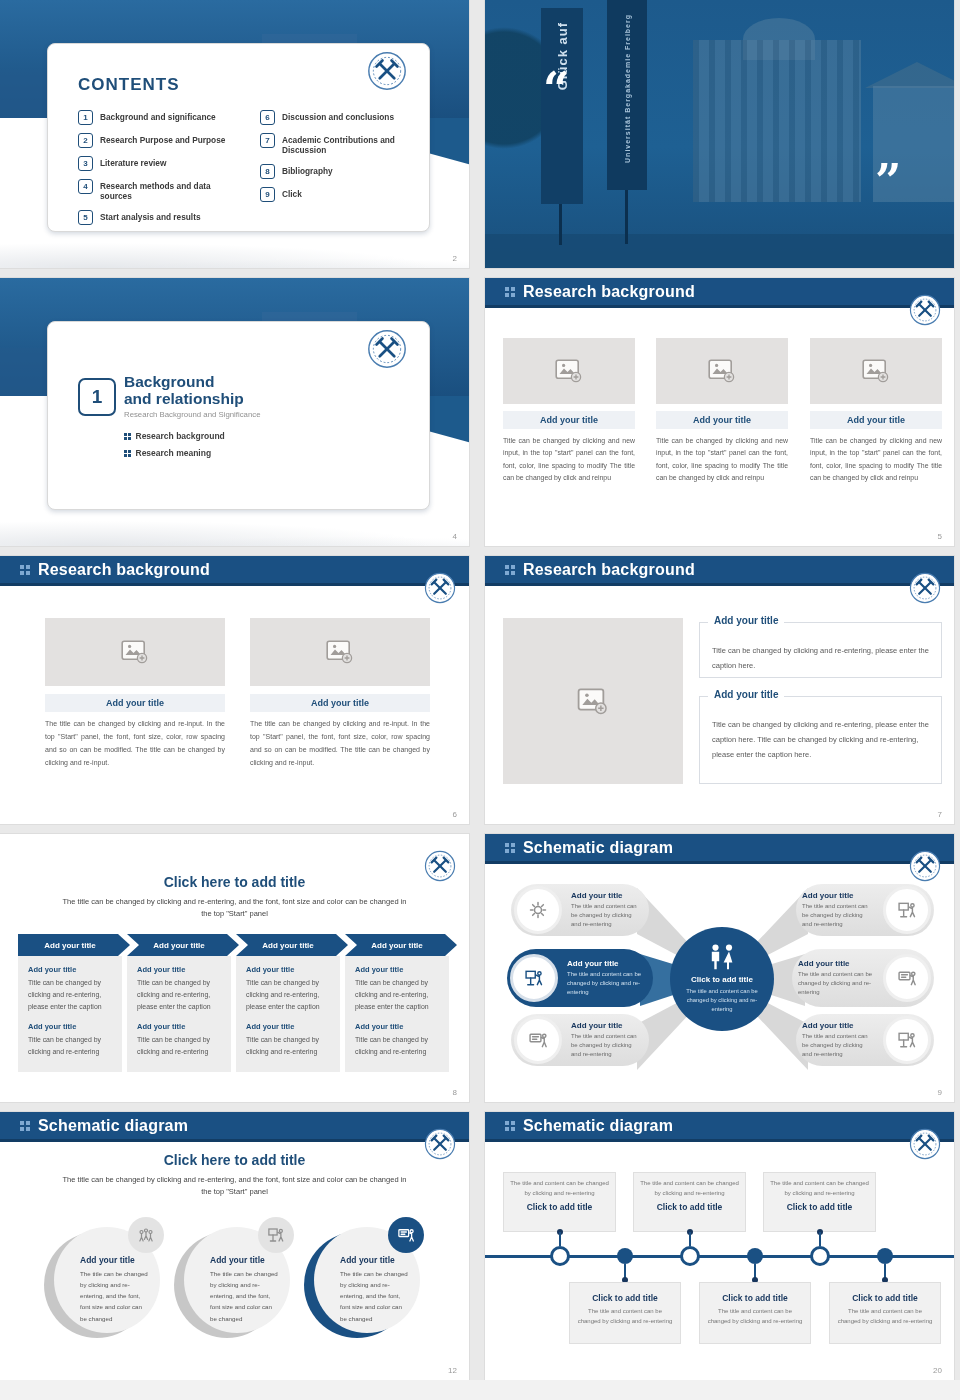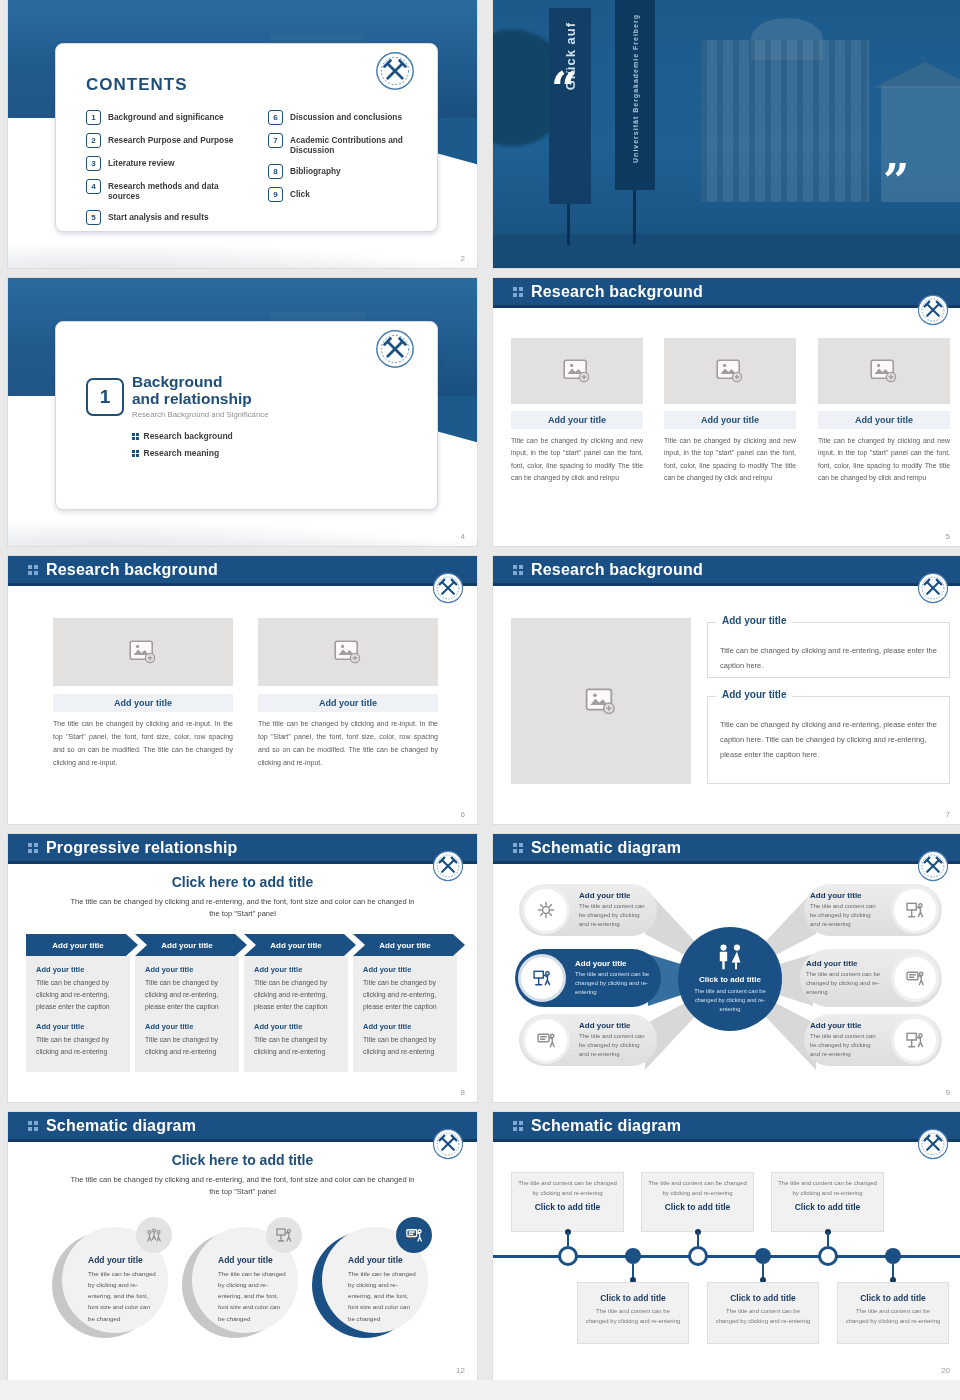--- a/index.html
+++ b/index.html
@@ -1,18 +1,18 @@
 <!DOCTYPE html>
 <html><head>
 <meta charset="utf-8">
 <style>
   html,body{margin:0;padding:0;background:#e9e9e9;font-family:"Liberation Sans",sans-serif;}
   .board{position:relative;width:960px;height:1400px;background:#e9e9e9;overflow:hidden;}
   .bottom-strip{position:absolute;left:0;top:1380px;width:960px;height:20px;background:#f2f2f2;}
-  .slide{position:absolute;width:469px;height:268px;background:#ffffff;overflow:hidden;box-shadow:0 0 0 1px rgba(0,0,0,.05);margin-left:8px;}
+  .slide{position:absolute;width:469px;height:268px;background:#ffffff;overflow:hidden;box-shadow:0 0 0 1px rgba(0,0,0,.05);}
   .pagenum{position:absolute;right:12px;bottom:5px;font-size:8px;color:#9a9a9a;}
 
   
   .hbar{position:absolute;left:0;top:0;right:0;height:30px;background:#1a5083;border-bottom:3px solid #123c64;display:flex;align-items:center;gap:8px;padding-left:20px;box-sizing:border-box;}
   .hbar .t{color:#fff;font-weight:bold;font-size:16px;letter-spacing:.2px;}
   .dots{display:grid;grid-template-columns:4px 4px;grid-auto-rows:4px;gap:2px;}
   .dots i{display:block;background:#7fa9d2;}
   .dots.navy i{background:#1f4e79;}
   .dots.sm{grid-template-columns:2.5px 2.5px;grid-auto-rows:2.5px;gap:1.5px;}
   .seal{position:absolute;z-index:6;}
@@ -423,29 +423,20 @@
       <p class="body-txt">Title can be changed by clicking and re-entering, please enter the caption here.</p>
     </div>
     <div class="cap-box" style="top:140px;height:88px;">
       <span class="legend">Add your title</span>
       <p class="body-txt">Title can be changed by clicking and re-entering, please enter the caption here. Title can be changed by clicking and re-entering, please enter the caption here.</p>
     </div>
     <span class="pagenum">7</span>
   </section>
 
   <section class="slide" style="left:0;top:834px;">
-    <div class="hbar">
-      <span class="dots">
-          <i></i>
-          <i></i>
-          <i></i>
-          <i></i>
-        </span>
-      <span class="t">Progressive relationship</span>
-    </div>
     <svg class="seal" style="right:13px;top:16px;width:32px;height:32px;">
         <use href="#sym-seal"></use>
       </svg>
     <div class="bighead">Click here to add title</div>
     <div class="subhead">The title can be changed by clicking and re-entering, and the font, font size and color can be changed in the top "Start" panel</div>
 
     <div class="arrow first" style="left:18px;">Add your title</div>
     <div class="arrow next" style="left:127px;">Add your title</div>
     <div class="arrow next" style="left:236px;">Add your title</div>
     <div class="arrow next" style="left:345px;">Add your title</div>

